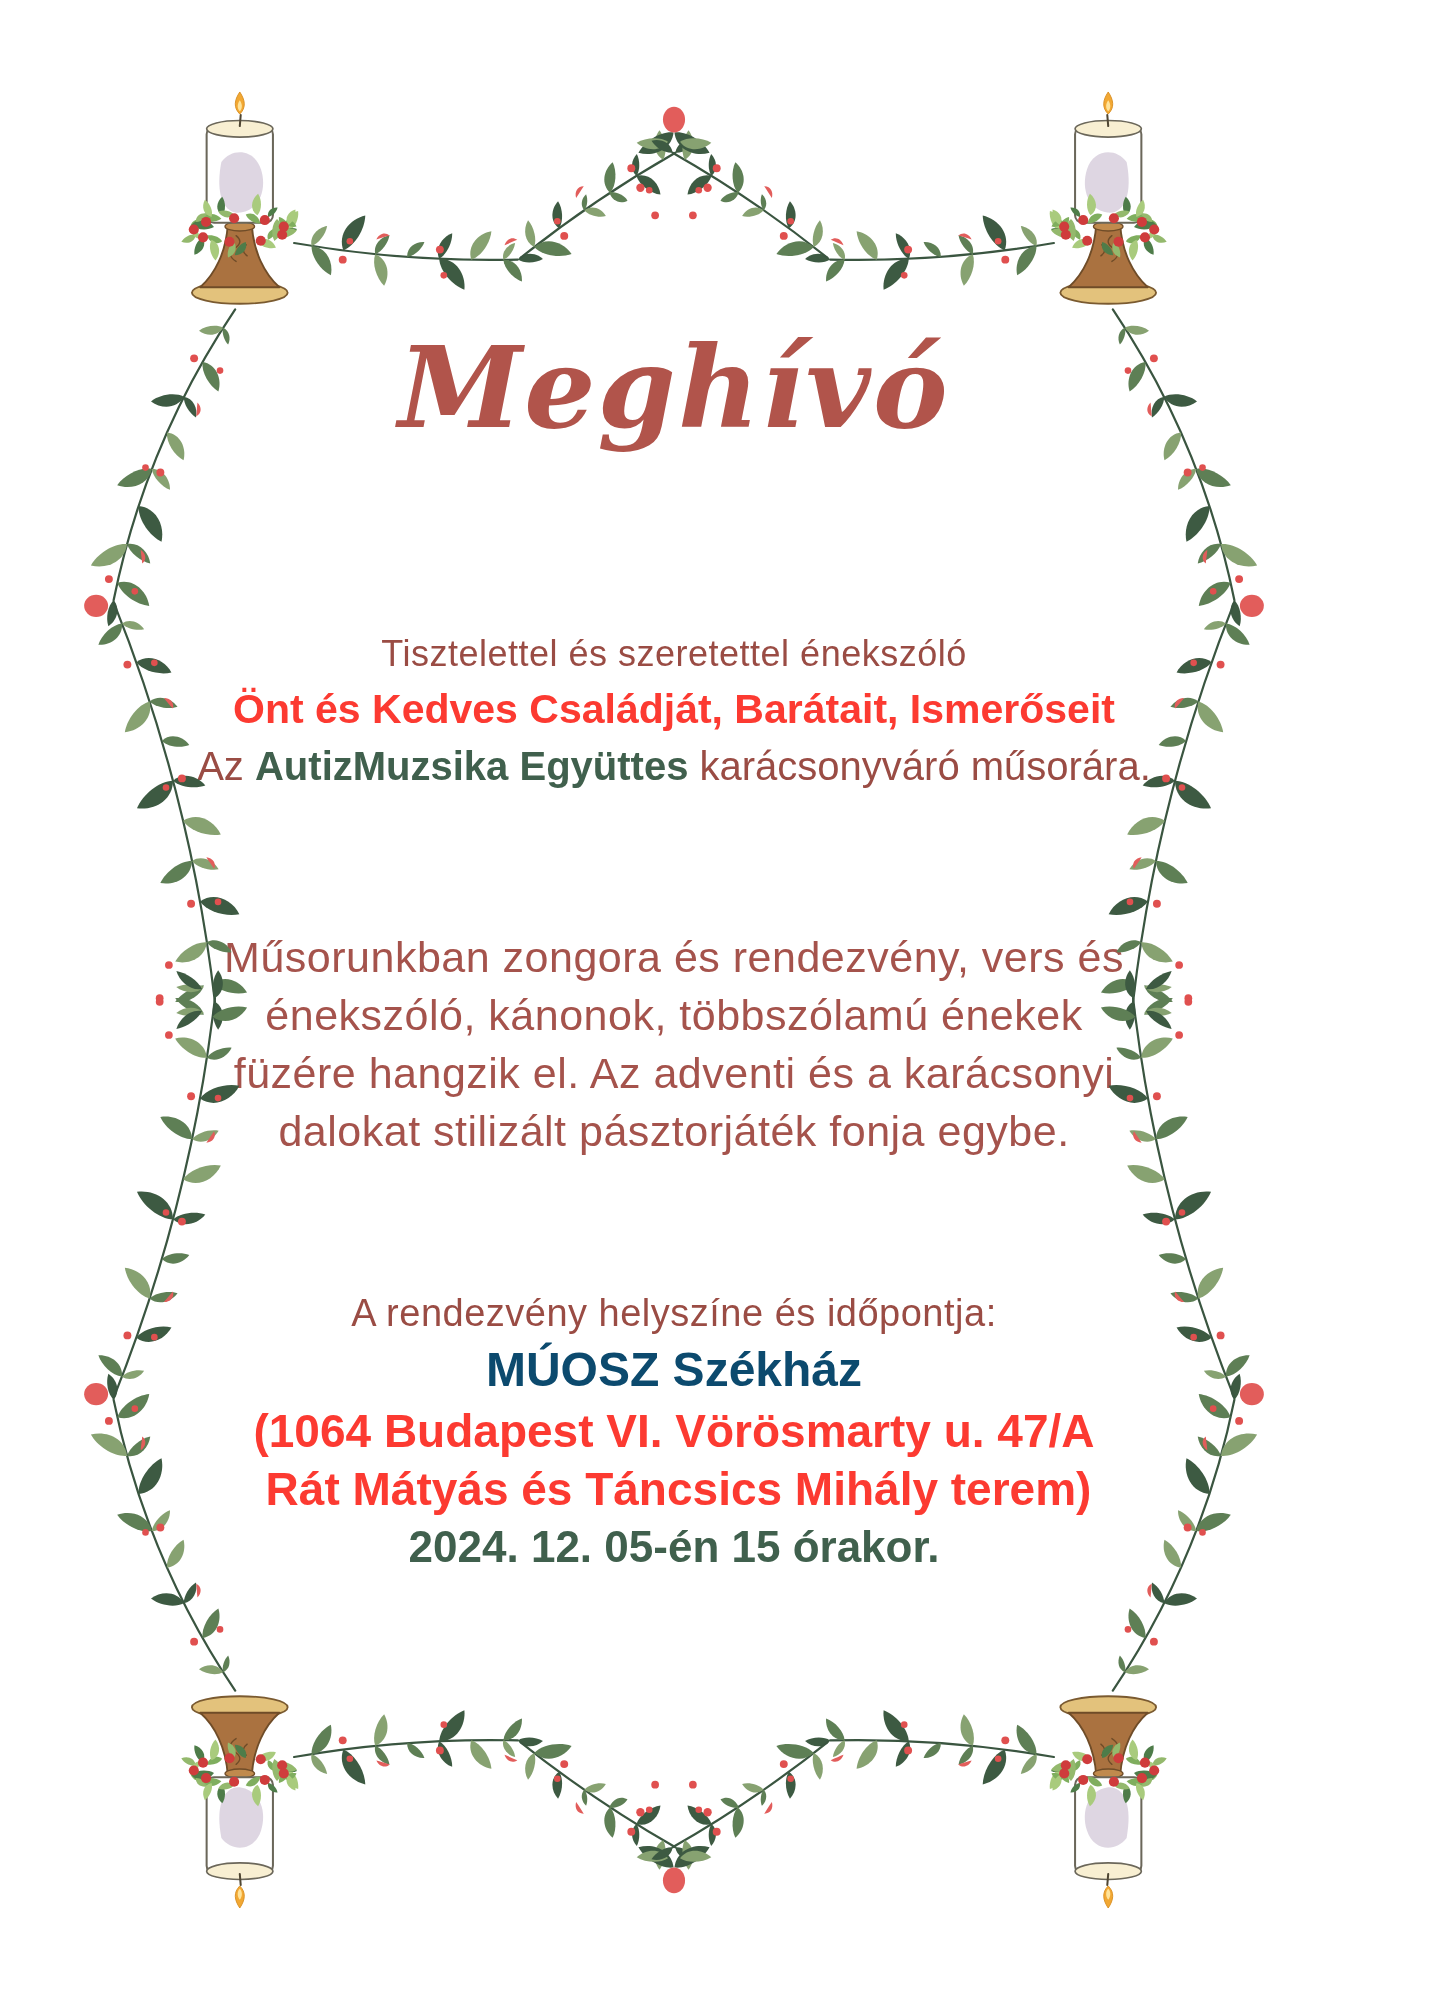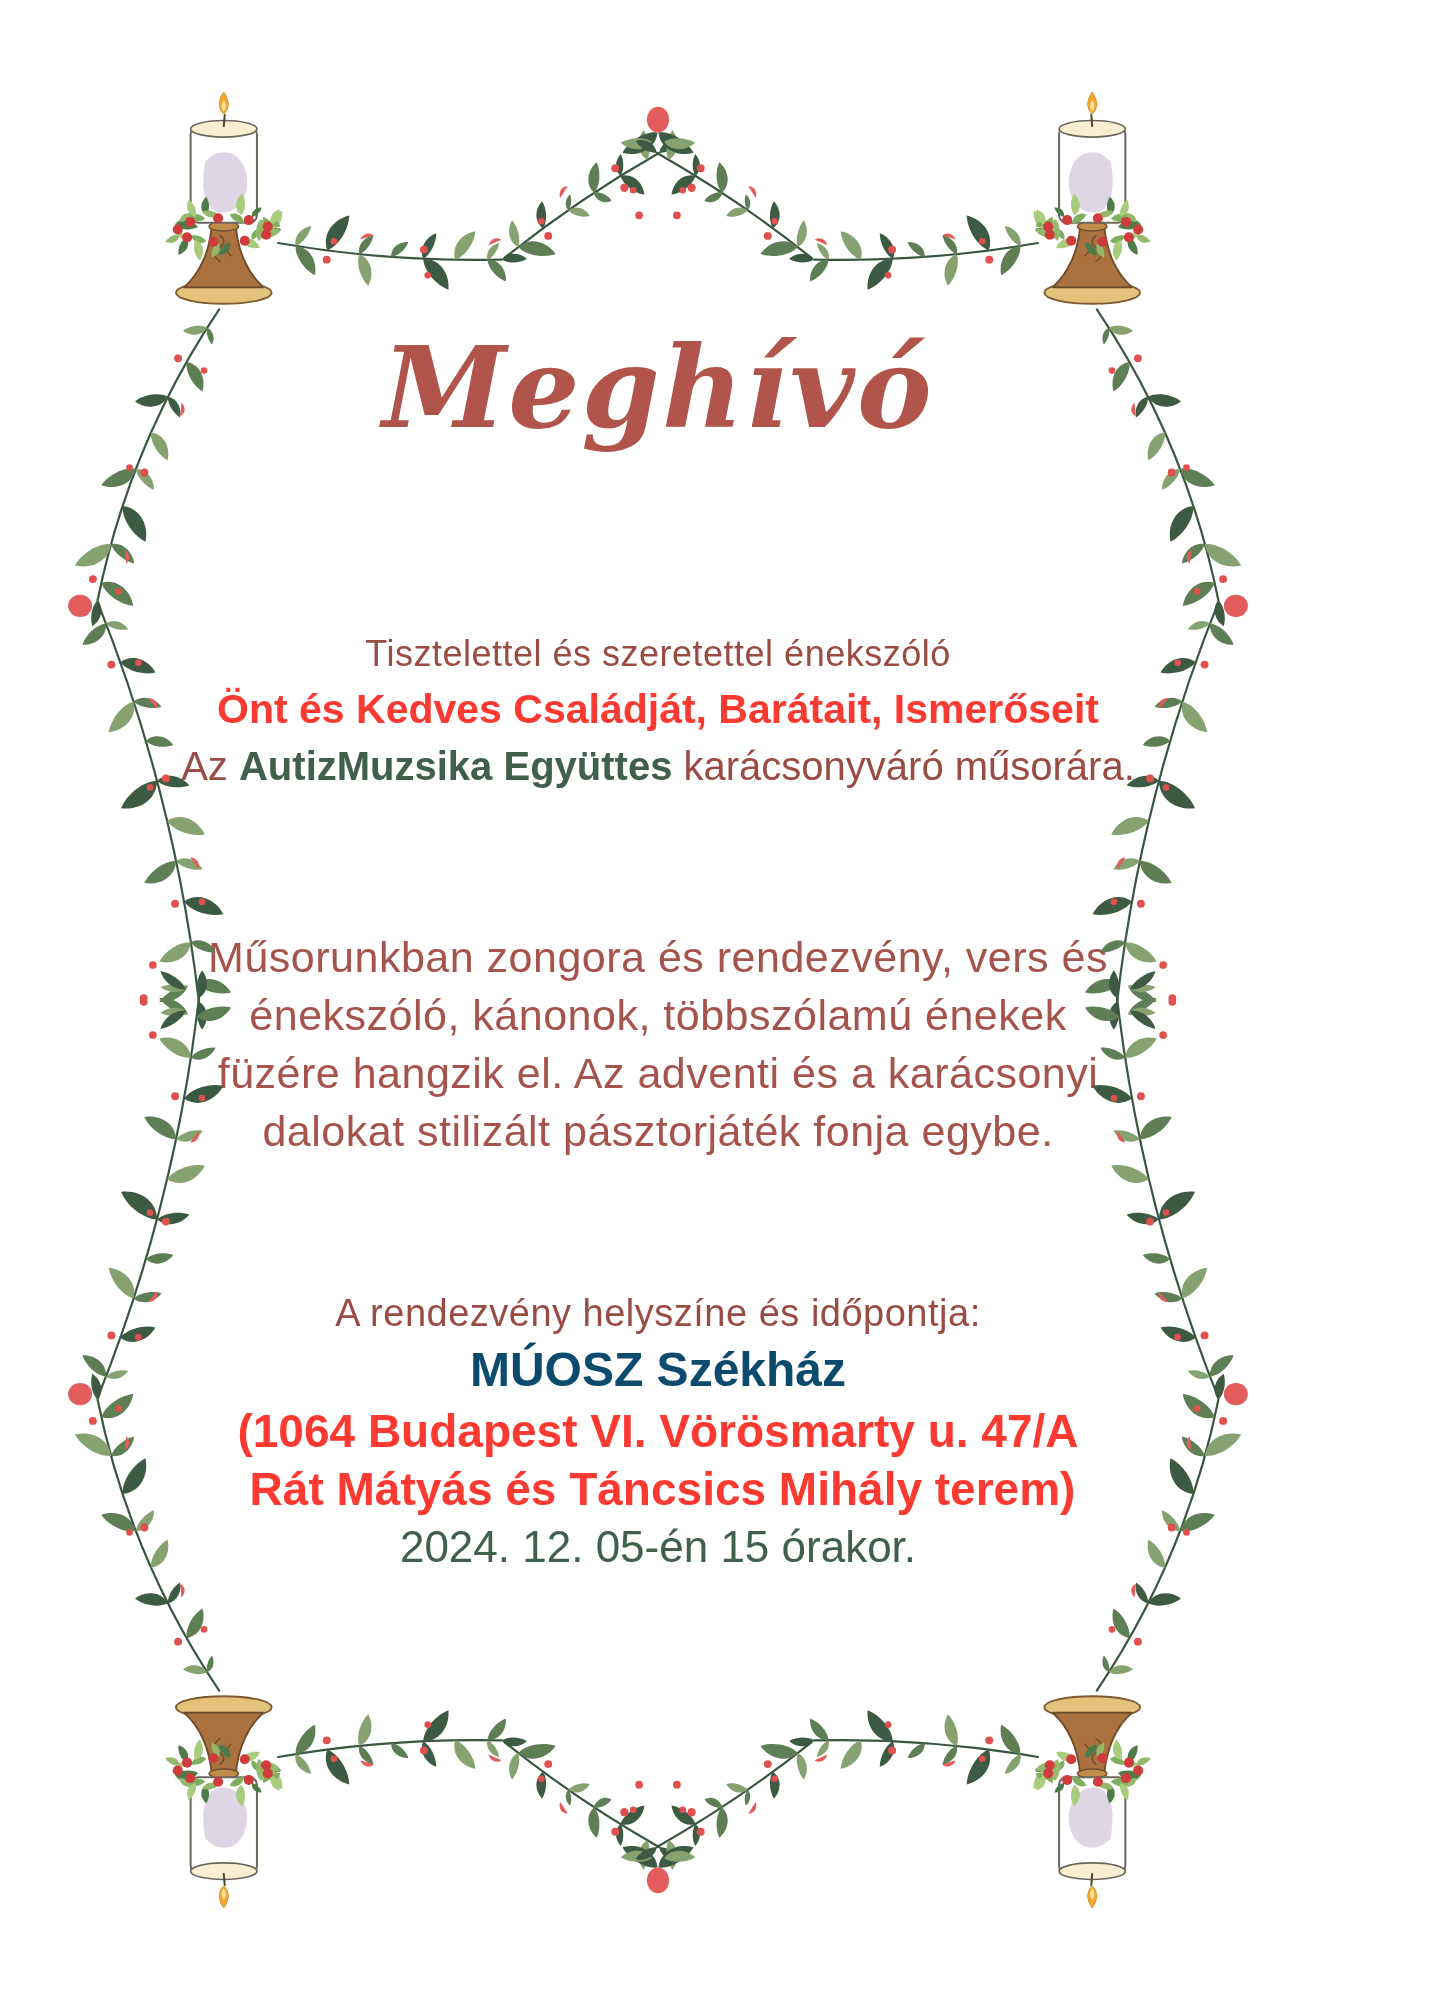--- a/index.html
+++ b/index.html
@@ -1,37 +1,37 @@
 <!DOCTYPE html>
 <html><head>
 <meta charset="utf-8">
 <style>
   html,body{margin:0;padding:0;background:#fff;}
   .page{
     position:relative;width:1316px;height:2000px;background:#ffffff;
-    overflow:hidden;font-family:"Liberation Sans",sans-serif;
+    overflow:hidden;font-family:"Liberation Sans",sans-serif;margin-left:16px;
   }
   .line{position:absolute;left:0;right:0;text-align:center;white-space:nowrap;}
   .title{
     top:322px;font-family:"DejaVu Serif",serif;font-style:italic;font-weight:700;
     font-size:112px;color:#b1544b;letter-spacing:2px;
   }
   .intro1{top:633px;font-size:36px;color:#9a4c44;letter-spacing:.5px;}
   .intro2{top:686px;font-size:41px;font-weight:700;color:#fc3a31;}
   .intro3{top:744px;font-size:40px;color:#9a4c44;}
   .ensemble{color:#40604d;font-weight:700;}
   .program{
     position:absolute;left:0;right:0;top:928px;text-align:center;
     font-size:43px;line-height:58px;color:#a5534c;letter-spacing:.5px;
   }
   .heading{top:1292px;font-size:38px;color:#9a4c44;letter-spacing:.5px;}
   .venue{top:1342px;font-size:48px;font-weight:700;color:#0c4a6e;}
   .addr1{top:1404px;font-size:46px;font-weight:700;color:#fc3a31;}
   .addr2{top:1462px;font-size:46px;font-weight:700;color:#fc3a31;padding-left:9px;}
-  .datetime{top:1522px;font-size:44px;font-weight:400;color:#40604d;}
+  .datetime{top:1522px;font-size:44px;font-weight:700;color:#40604d;}
   #border-svg{position:absolute;inset:0;width:100%;height:100%;pointer-events:none;}
 </style>
 </head>
 <body>
 
 <div class="page">
 
   <div class="line title">Meghívó</div>
 
   <div class="line intro1">Tisztelettel és szeretettel énekszóló</div>

